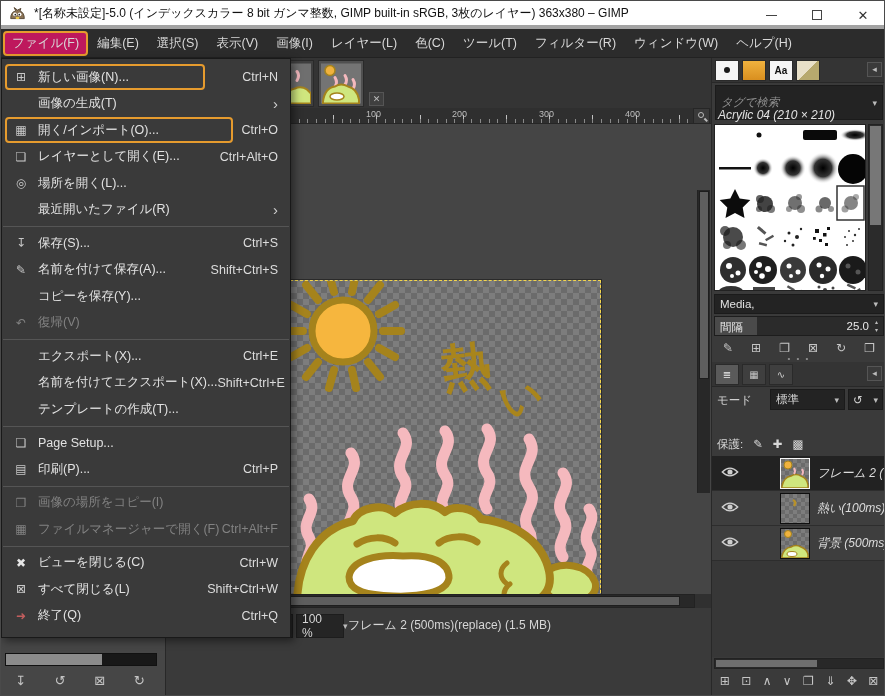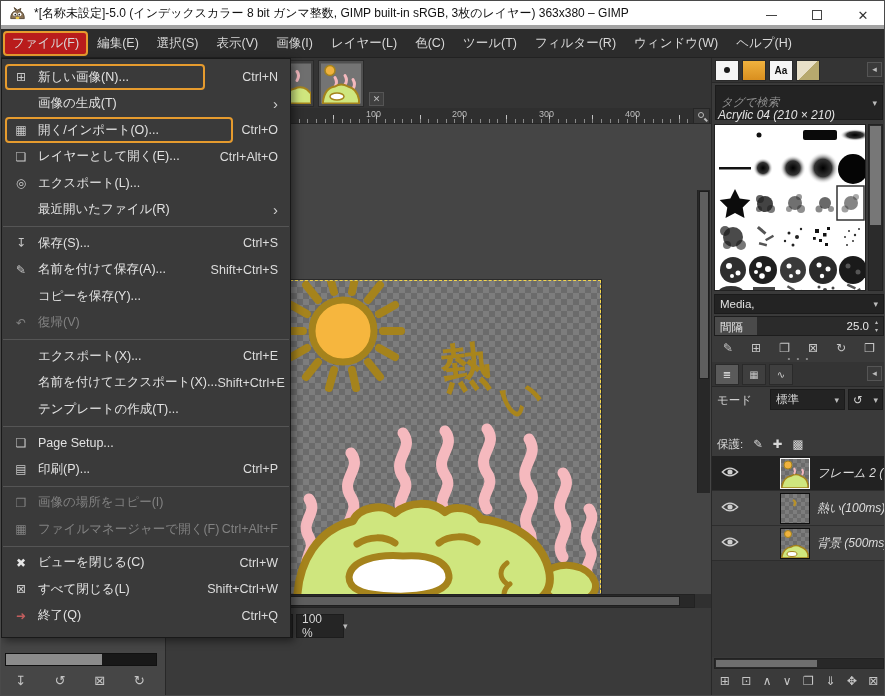--- a/index.html
+++ b/index.html
@@ -10,21 +10,21 @@
   #titlebar{position:absolute;left:0;top:0;width:885px;height:28px;background:#ffffff;border-bottom:4px solid #a3a3a3;display:flex;align-items:center;color:#111;font-size:12px;}
   #app-logo{width:17px;height:15px;margin:0 8px 0 8px;}
   #win-controls{position:absolute;right:0;top:0;height:28px;display:flex;}
   .winbtn{width:46px;height:28px;display:flex;align-items:center;justify-content:center;color:#333;font-size:13px;}
   .min-glyph{display:block;width:11px;height:1px;background:#444;}
   .max-glyph{display:block;width:10px;height:10px;border:1px solid #444;}
 
   
   #menubar{position:absolute;left:0;top:28px;width:885px;height:29px;background:#2c2c2c;display:flex;align-items:center;color:#d8d8d8;font-size:12.5px;border-bottom:1px solid #222;}
   .mb-item{padding:0 9px;line-height:27px;white-space:nowrap;}
-  .mb-item.active{background:#b91c1c;border:2px solid #e69b2e;border-radius:4px;line-height:21px;padding:0 7px;margin-left:2px;}
+  .mb-item.active{background:#be185d;border:2px solid #e69b2e;border-radius:4px;line-height:21px;padding:0 7px;margin-left:2px;}
 
   
   #left-dock{position:absolute;left:0;top:57px;width:165px;bottom:0;background:#464646;border-right:1px solid #282828;}
   #canvas-col{position:absolute;left:165px;top:57px;width:545px;bottom:0;background:#3a3a3a;}
   #right-dock{position:absolute;left:710px;top:57px;width:175px;bottom:0;background:#3a3a3a;border-left:1px solid #282828;font-size:11.5px;color:#d4d4d4;}
 
   
   #ld-bar{position:absolute;left:4px;right:8px;bottom:29px;height:13px;background:#181818;border:1px solid #111;}
   #ld-bar .fill{height:100%;width:64%;background:#8b8b8b;}
   #ld-btns{position:absolute;left:0;right:6px;bottom:5px;height:20px;display:flex;justify-content:space-around;align-items:center;color:#c3c3c3;font-size:13px;}
@@ -275,20 +275,21 @@
     <div id="cstatus">
       <div class="row">
         <div class="sel-box" style="left:75px;width:52px;">
           <span>px</span>
             <span class="chev">▾</span>
         </div>
         <div class="sel-box" style="left:130px;width:48px;">
           <span>100 %</span>
             <span class="chev">▾</span>
         </div>
+        <span id="status-text">フレーム 2  (500ms)(replace) (1.5 MB)</span>
       </div>
     </div>
   </div>
 
   <div id="right-dock">
 
     <div class="dtabs">
       <div class="dtab active" style="background:#f5f5f5;">
         <svg width="14" height="12" viewBox="0 0 14 12">
             <circle cx="7" cy="6" r="3" fill="#1a1a1a"></circle>
@@ -585,21 +586,21 @@
       <span class="lbl">開く/インポート(O)...</span>
         <span class="sc">Ctrl+O</span>
     </div>
     <div class="mi">
       <span class="ico">❏</span>
       <span class="lbl">レイヤーとして開く(E)...</span>
         <span class="sc">Ctrl+Alt+O</span>
     </div>
     <div class="mi">
       <span class="ico">◎</span>
-      <span class="lbl">エクスポート(L)...</span>
+      <span class="lbl">場所を開く(L)...</span>
     </div>
     <div class="mi">
       <span class="lbl">最近開いたファイル(R)</span>
         <span class="sub">›</span>
     </div>
     <div class="msep"></div>
     <div class="mi">
       <span class="ico">↧</span>
       <span class="lbl">保存(S)...</span>
         <span class="sc">Ctrl+S</span>

